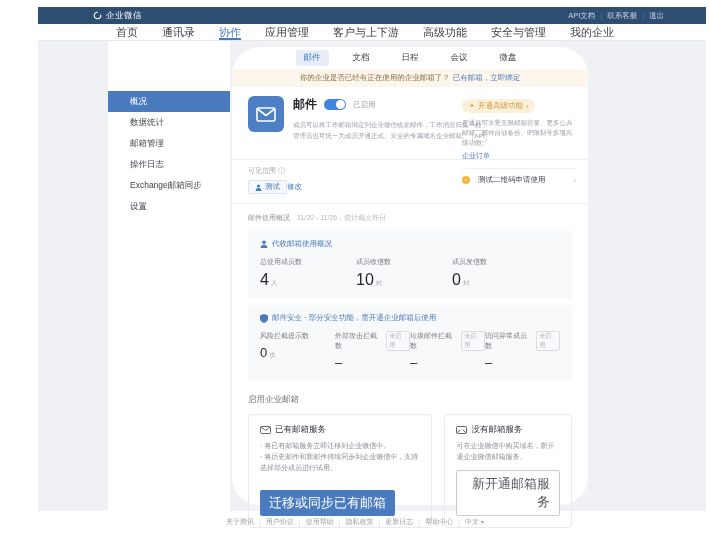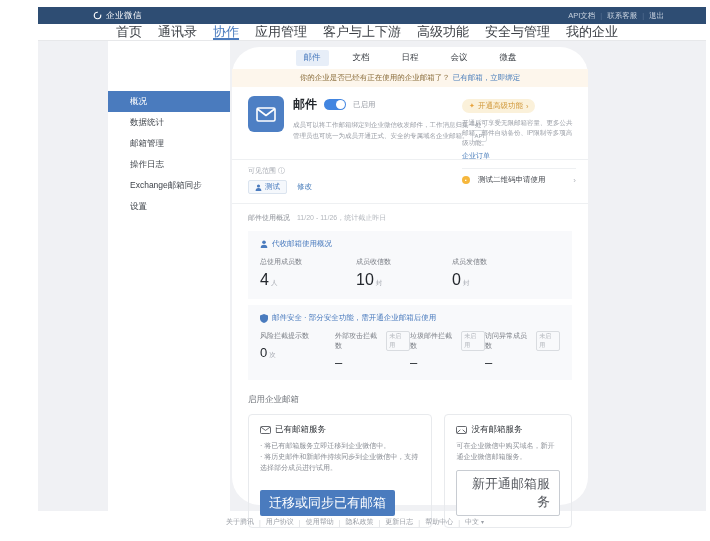--- a/index.html
+++ b/index.html
@@ -15,21 +15,21 @@
     background:#2e4d73; display:flex; align-items:center; color:#fff;
   }
   .brand { display:flex; align-items:center; gap:4px; margin-left:55px; font-size:8.5px; color:#fff; letter-spacing:0.5px; }
   .topbar-links { margin-left:auto; margin-right:42px; display:flex; align-items:center; gap:5px; font-size:7.5px; color:#c7d1de; }
   .topbar-links .lnk { cursor:pointer; }
   .topbar-links .sep { color:#5b7494; font-size:7px; }
   
   .navbar {
     position:absolute; left:38px; top:24px; width:668px; height:17px;
     background:#fff; border-bottom:1px solid #e7e8ea;
-    display:flex; align-items:stretch; gap:16px; padding-left:78px; font-size:13px; color:#3c4046;
+    display:flex; align-items:stretch; gap:24px; padding-left:78px; font-size:11px; color:#3c4046;
   }
   .nav-item { display:flex; align-items:center; cursor:pointer; border-bottom:2px solid transparent; padding-top:2px; }
   .nav-item.active { color:#4a7bbe; border-bottom-color:#4a7bbe; }
   
   .content-bg { position:absolute; left:38px; top:41px; width:668px; height:470px; background:#f0f1f4; }
   .sidebar { position:absolute; left:70px; top:0; width:122px; height:100%; background:#fff; padding-top:50px; font-size:8.5px; color:#3f444b; }
   .side-item { height:21px; line-height:21px; padding-left:22px; cursor:pointer; white-space:nowrap; }
   .side-item.active { background:#4a7bbe; color:#fff; }
   .main-card { position:absolute; left:194px; top:6px; width:356px; height:458px; background:#fff;border-radius:28px; }
   
@@ -57,21 +57,21 @@
   .promo-desc { margin-top:5px; font-size:6.5px; color:#9a9ea6; line-height:1.55; }
   .order-link { margin-top:3px; font-size:7px; color:#4a7ebb; cursor:pointer; }
   .promo-hr { border-top:1px solid #eef0f2; margin:7px 0 6px; }
   .qr-row { display:flex; align-items:center; gap:8px; font-size:7.5px; color:#40444b; cursor:pointer; }
   .qr-dot { width:8px; height:8px; border-radius:50%; background:#f6b73c; display:inline-flex; align-items:center; justify-content:center; color:#fff; font-size:5px; }
   .qr-arrow { margin-left:auto; color:#b0b4ba; font-size:8px; }
   .hr { border-top:1px solid #eef0f2; margin:0 0; }
   
   .visibility { padding:6px 16px 9px; }
   .vis-label { font-size:7px; color:#a7abb3; display:flex; align-items:center; gap:2px; }
-  .vis-row { margin-top:4px; display:flex; align-items:center; gap:10px; }
+  .vis-row { margin-top:4px; display:flex; align-items:center; }
   .chip { display:inline-flex; align-items:center; gap:3px; border:1px solid #dbe4ef; background:#f5f8fc; border-radius:2px; padding:1px 6px; font-size:7.5px; color:#4a7bbe; }
   .edit-link { font-size:7.5px; color:#4a7ebb; cursor:pointer; }
   
   .period { padding:9px 16px 2px; font-size:7px; color:#b3b7bd; }
   .period .plabel { color:#8f939a; margin-right:5px; }
   .statcard { margin:6px 16px 0; background:#f8f9fb; padding:8px 12px 10px; }
   .stat-head { display:flex; align-items:center; gap:4px; font-size:7.5px; color:#4a7bbe; }
   .stat-cols { display:flex; margin-top:8px; }
   .stat-col { width:96px; }
   .statcard.second .stat-col { width:78px; }

